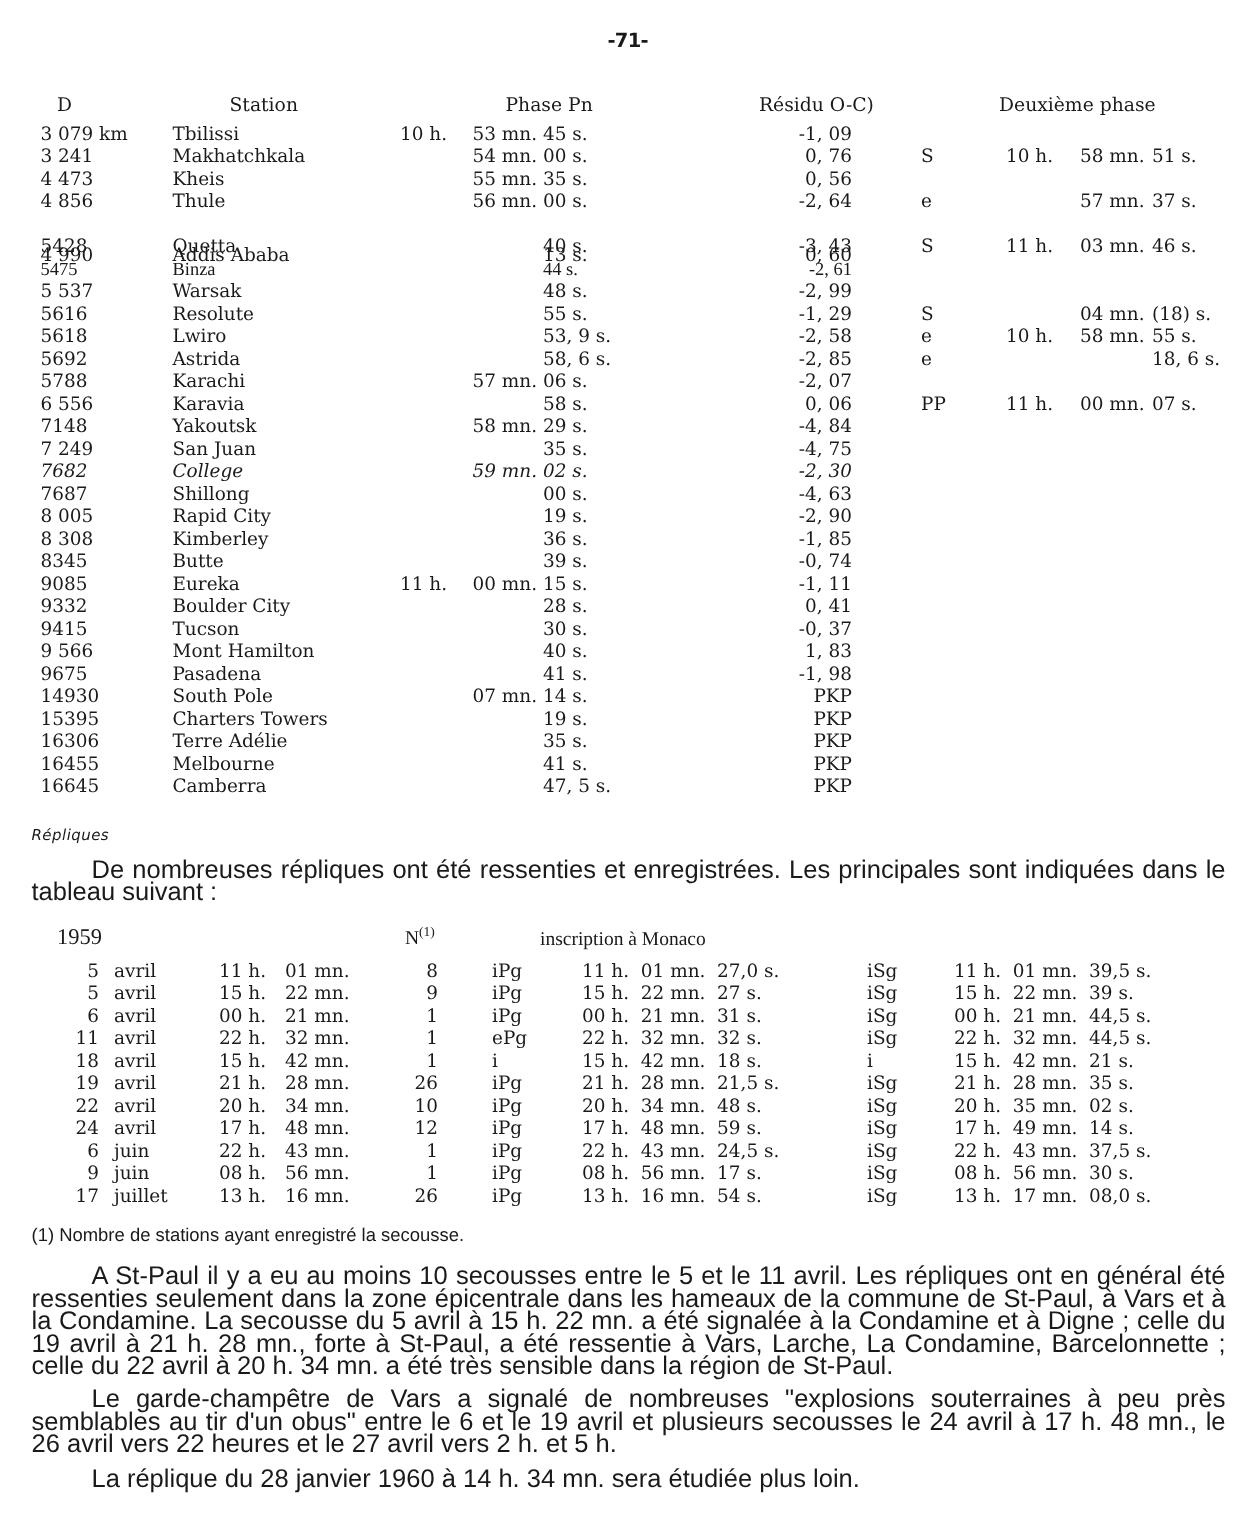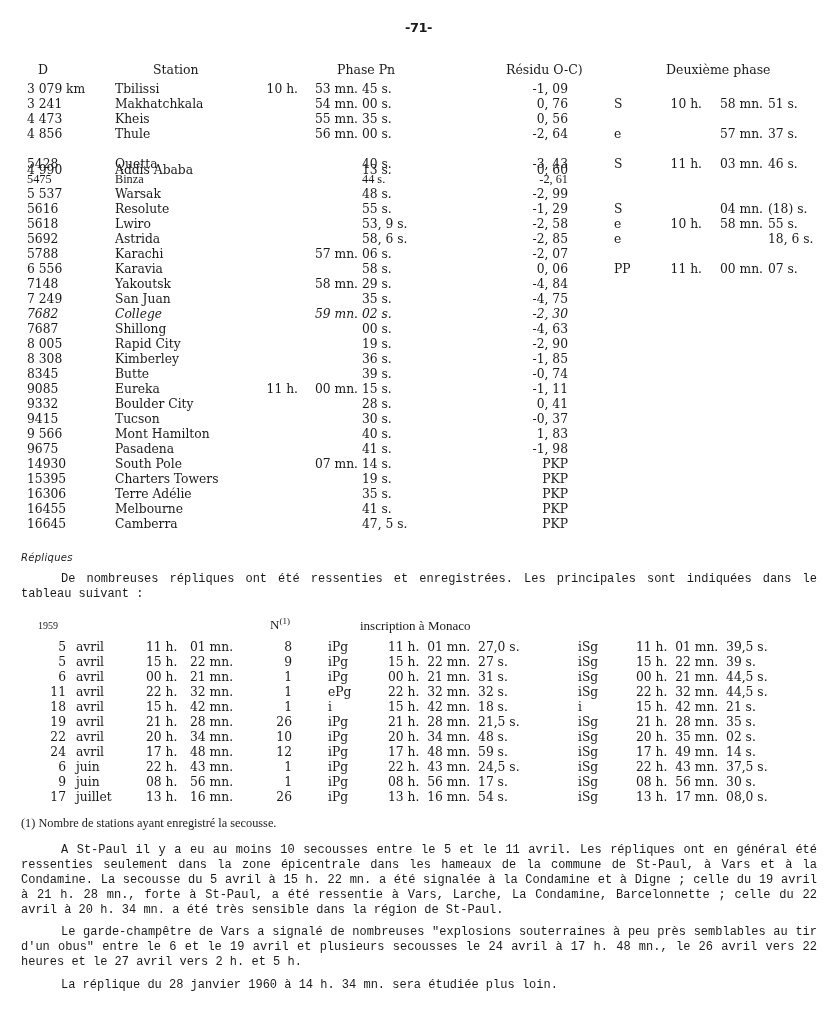--- a/index.html
+++ b/index.html
@@ -1,55 +1,55 @@
 <!DOCTYPE html>
 <html><head>
   <meta charset="utf-8">
   <style>
     html, body { margin:0; padding:0; background:#fff; }
     body { width:827px; height:1011px; position:relative; overflow:hidden; color:#1a1a1a;
            font-family:"DejaVu Serif", serif; }
-    .serif { font-family:Liberation Serif, serif; }
+    .serif { font-family:Liberation Sans, sans-serif; }
     .page-num { position:absolute; left:405px; top:20px; font-family:"DejaVu Sans", sans-serif; font-weight:bold; font-size:13px; letter-spacing:-0.5px; }
 
     
     .t1 { position:absolute; left:0; top:62px; width:827px; font-size:12.3px; }
     .t1 .hdr { position:absolute; top:0; font-family:"DejaVu Serif", serif; font-size:12.5px; }
     .t1 .row { position:absolute; left:0; width:682px; height:15px; line-height:15px; white-space:pre; }
     .t1 .c { position:absolute; top:0; white-space:pre; }
     .c-d { left:27px; width:60px; }
     .c-km { left:66px; }
     .c-st { left:115px; }
     .c-h { left:262px; width:36px; text-align:right; }
     .c-mn { left:300px; width:58px; text-align:right; }
     .c-s { left:362px; }
     .c-res { left:496px; width:72px; text-align:right; }
     .c-ph { left:614px; }
     .c-h2 { left:668px; width:34px; text-align:right; }
     .c-mn2 { left:705px; width:58px; text-align:right; }
     .c-s2 { left:768px; }
 
     .section-label { position:absolute; left:21px; top:552px; font-family:"DejaVu Sans", sans-serif; font-style:italic; font-size:10px; letter-spacing:0.3px; }
-    .para { position:absolute; left:21px; width:796px; font-family:Liberation Mono, monospace; font-size:12px; line-height:15px; text-align:justify; }
+    .para { position:absolute; left:21px; width:796px; font-family:Liberation Sans, sans-serif; font-size:17px; line-height:15px; text-align:justify; }
     .para .ind { display:inline-block; width:40px; }
 
     
     .t2 { position:absolute; left:0; top:618px; width:827px; font-size:12.3px; }
     .t2 .row { position:absolute; left:0; width:827px; height:15px; line-height:15px; white-space:pre; }
     .t2 .c { position:absolute; top:0; white-space:pre; }
     .r-day { left:46px; width:20px; text-align:right; }
     .r-mon { left:76px; }
     .r-h { left:146px; }
     .r-mn { left:190px; }
     .r-n { left:262px; width:30px; text-align:right; }
     .r-p { left:328px; }
     .r-pt { left:388px; }
     .r-s { left:578px;text-align:center; }
     .r-st { left:636px; }
-    .t2 .h-year { left:38px; font-family:"Liberation Serif", serif; font-size:10px; }
+    .t2 .h-year { left:38px; font-family:"Liberation Serif", serif; font-size:15px; }
     .t2 .h-n { left:270px; font-family:"Liberation Serif", serif; font-size:13px; top:-4px; }
     .t2 .h-n sup { font-size:9px; }
     .t2 .h-ins { left:360px; font-family:"Liberation Serif", serif; font-size:13px; }
     .footnote { position:absolute; left:21px; top:816px; font-size:12.3px; white-space:pre; }
   </style>
 </head>
 <body>
 
 <div class="page-num">-71-</div>
 

